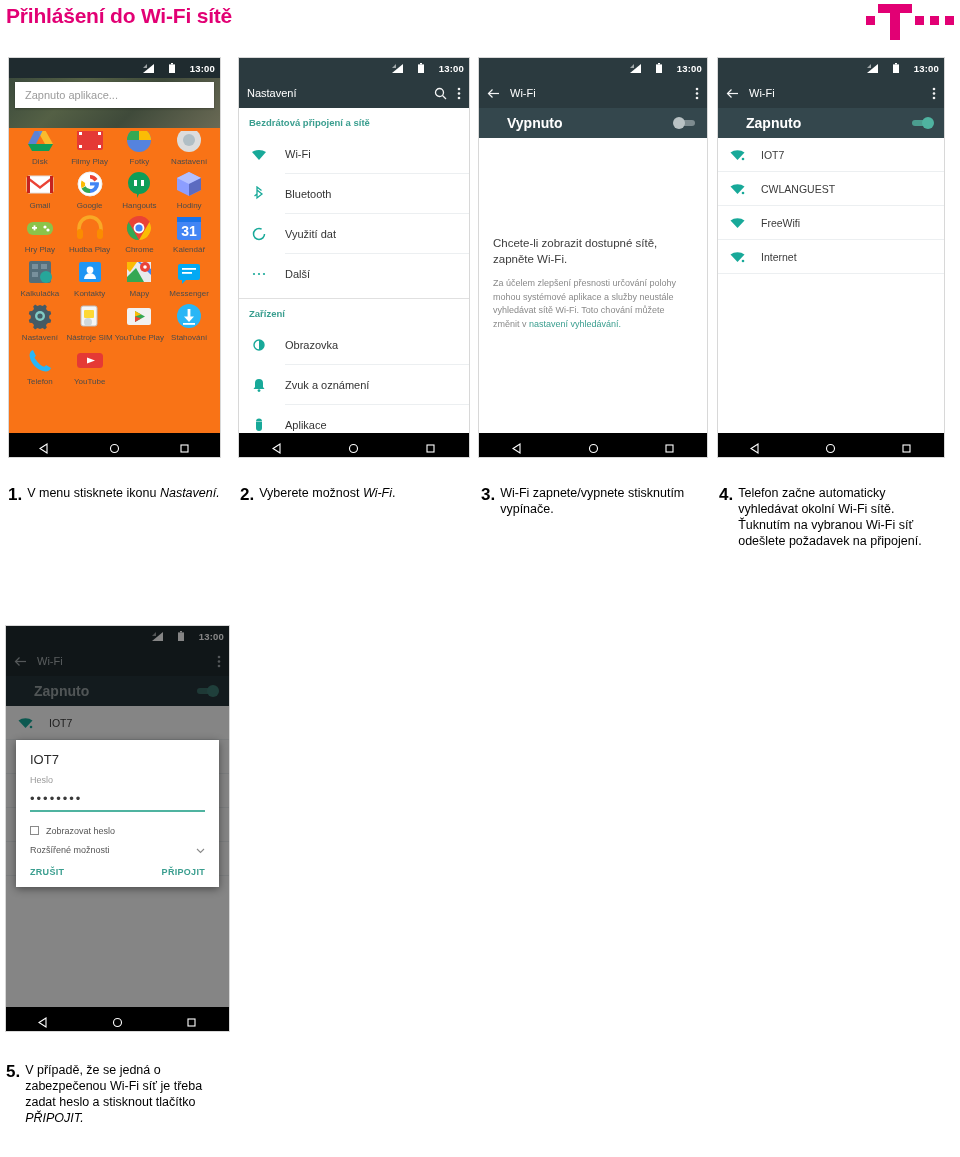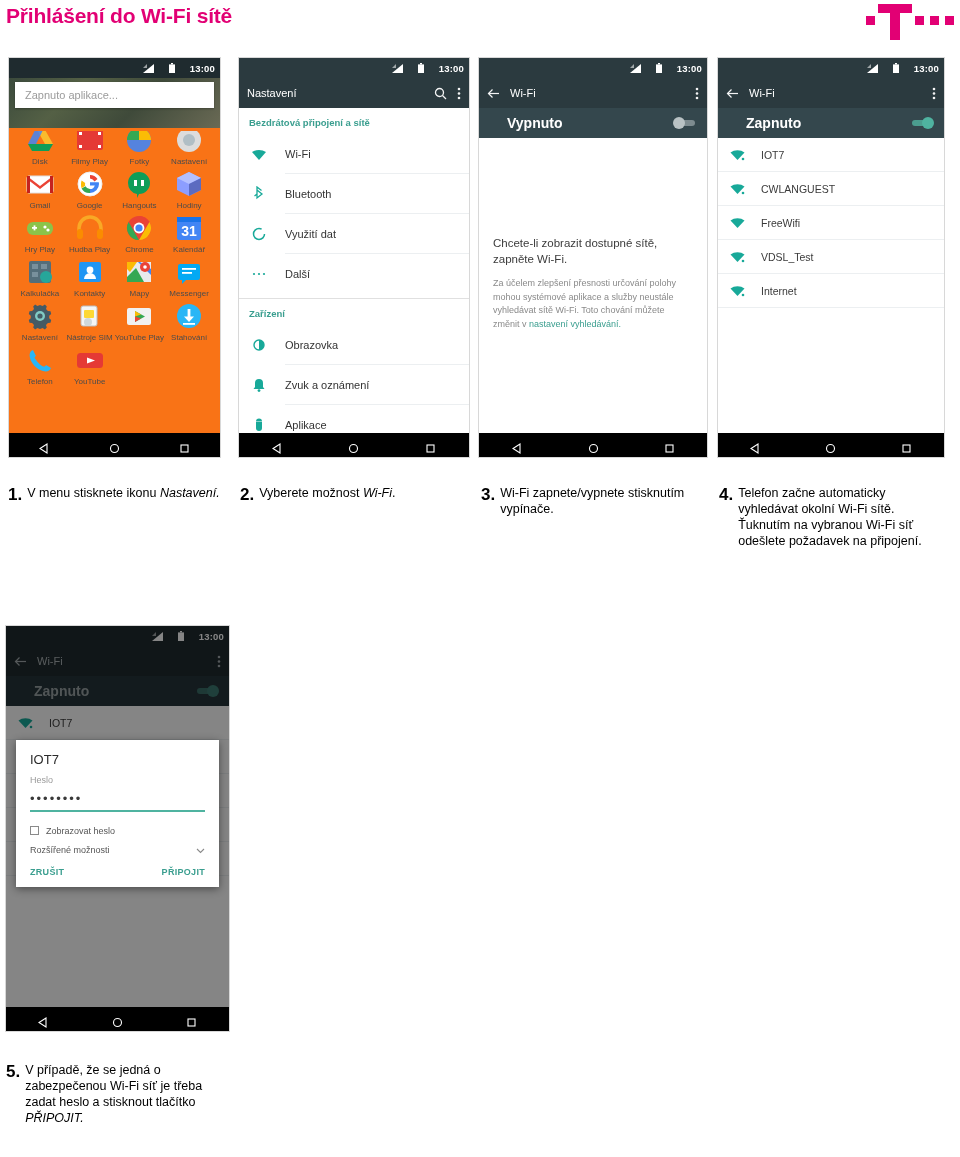--- a/index.html
+++ b/index.html
@@ -662,27 +662,20 @@
       <span class="wico"><svg viewBox="0 0 15 13">
             <path d="M0.5 4.5 a10 8 0 0 1 14 0 L7.5 12 Z" fill="#18a999"></path>
           </svg></span>
       <span>FreeWifi</span>
     </div>
     <div class="net-row">
       <span class="wico"><svg viewBox="0 0 15 13">
             <path d="M0.5 4.5 a10 8 0 0 1 14 0 L7.5 12 Z" fill="#18a999"></path>
             <circle cx="13" cy="11" r="1.3" fill="#18a999"></circle>
           </svg></span>
-      <span>VDSL_Test</span>
-    </div>
-    <div class="net-row">
-      <span class="wico"><svg viewBox="0 0 15 13">
-            <path d="M0.5 4.5 a10 8 0 0 1 14 0 L7.5 12 Z" fill="#18a999"></path>
-            <circle cx="13" cy="11" r="1.3" fill="#18a999"></circle>
-          </svg></span>
       <span>Internet</span>
     </div>
   </div>
 
   <div class="navbar">
     <span class="nav-ic"><svg viewBox="0 0 11 11">
           <polygon points="8,1 8,10 1,5.5" fill="none" stroke="#fff" stroke-width="1.1"></polygon>
         </svg></span>
     <span class="nav-ic"><svg viewBox="0 0 11 11">
           <circle cx="5.5" cy="5.5" r="4" fill="none" stroke="#fff" stroke-width="1.1"></circle>

